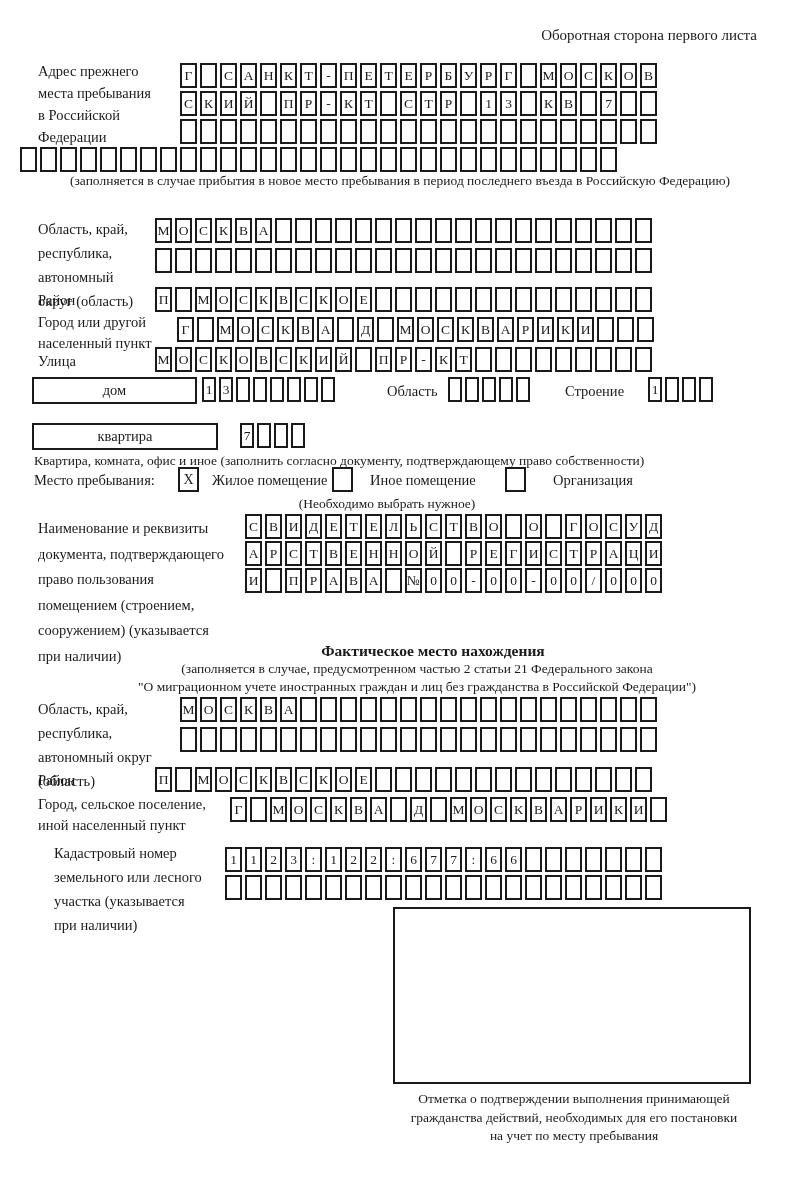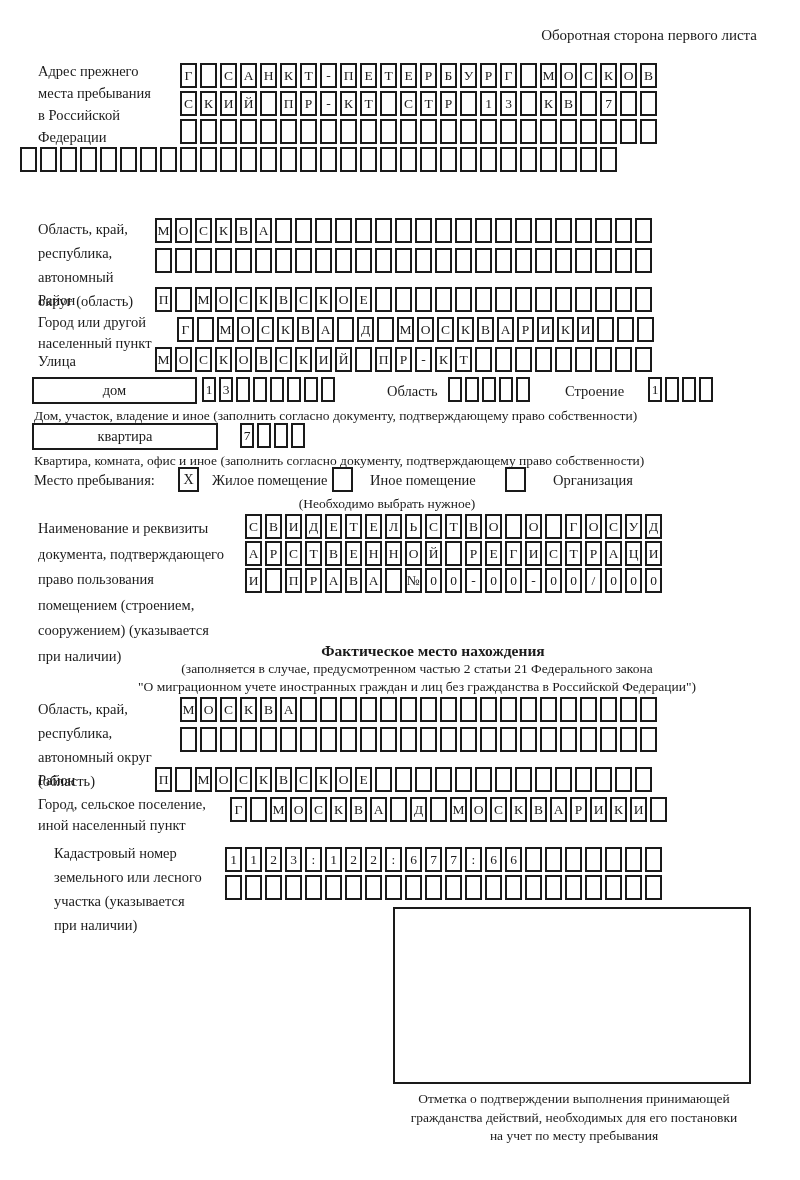--- a/index.html
+++ b/index.html
@@ -150,20 +150,21 @@
       <span class="cell"></span>
       <span class="cell"></span>
       <span class="cell"></span>
       <span class="cell"></span>
       <span class="cell"></span>
       <span class="cell"></span>
       <span class="cell"></span>
       <span class="cell"></span>
       <span class="cell"></span>
     </div>
+  <div class="abs caption center" style="left:0; top:173px; width:800px;">(заполняется в случае прибытия в новое место пребывания в период последнего въезда в Российскую Федерацию)</div>
 
 
   <div class="abs label lh24" style="left:38px; top:217px;">
     <div>Область, край,</div>
     <div>республика,</div>
     <div>автономный</div>
     <div>округ (область)</div>
   </div>
   <div class="cellrow" style="left:155px; top:218px;">
       <span class="cell">М</span>
@@ -328,21 +329,20 @@
       <span class="cell"></span>
       <span class="cell"></span>
     </div>
   <div class="abs label" style="left:565px; top:380px;">Строение</div>
   <div class="cellrow tight" style="left:648px; top:377px;">
       <span class="cell">1</span>
       <span class="cell"></span>
       <span class="cell"></span>
       <span class="cell"></span>
     </div>
-  <div class="abs caption" style="left:34px; top:408px;">Дом, участок, владение и иное (заполнить согласно документу, подтверждающему право собственности)</div>
 
   <div class="bigbox" style="left:32px; top:423px; width:186px;">квартира</div>
   <div class="cellrow tight" style="left:240px; top:423px;">
       <span class="cell">7</span>
       <span class="cell"></span>
       <span class="cell"></span>
       <span class="cell"></span>
     </div>
   <div class="abs caption" style="left:34px; top:453px;">Квартира, комната, офис и иное (заполнить согласно документу, подтверждающему право собственности)</div>
 

